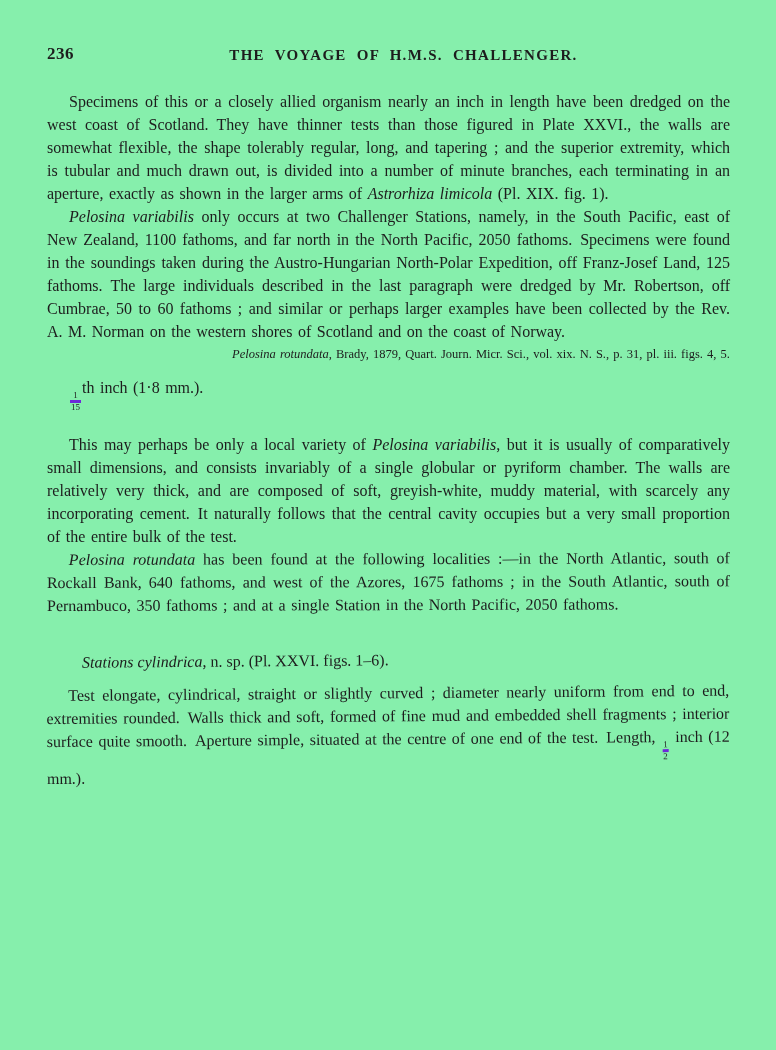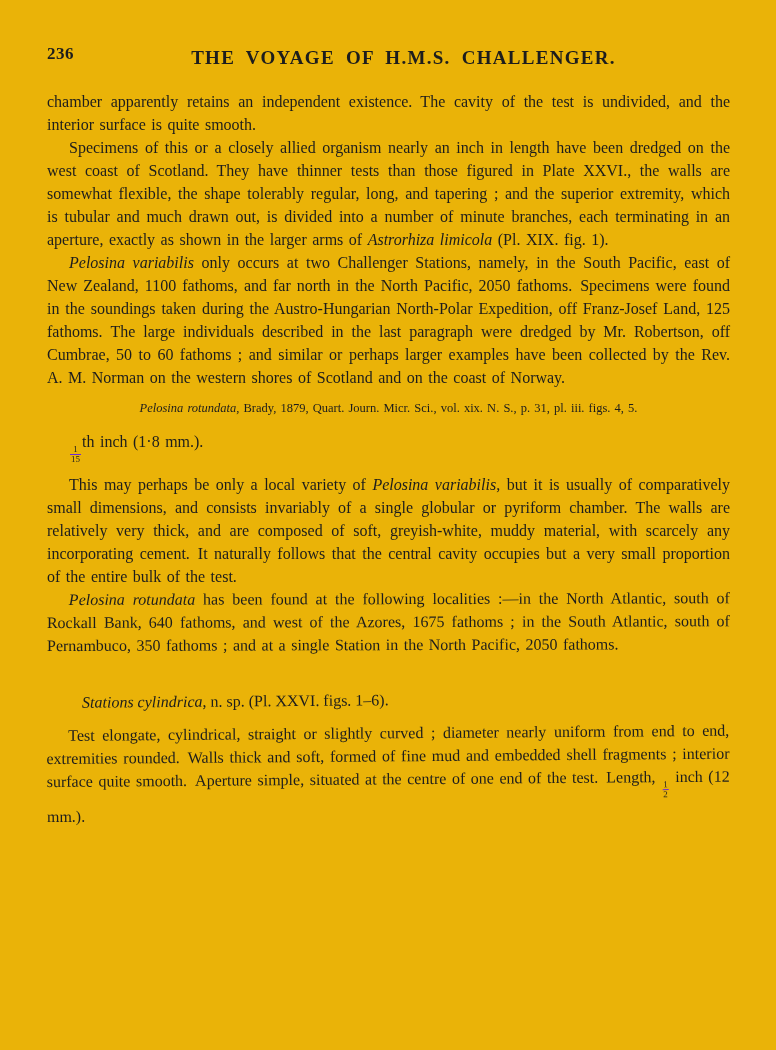--- a/index.html
+++ b/index.html
@@ -1,52 +1,51 @@
 <!DOCTYPE html>
 <html><head>
 <meta charset="utf-8">
 <style>
   html,body{margin:0;padding:0;background:#e9e9e9;}
   .page{
-    width:776px;height:1050px;background:#eab308;color:#1d1d1d;
+    width:776px;height:1050px;background:#86efac;color:#1d1d1d;
     font-family:"Liberation Serif","DejaVu Serif",serif;
     position:relative;box-sizing:border-box;
     padding:44px 46px 0 47px;overflow:hidden;
   }
   .running-head{position:relative;height:22px;margin-bottom:24px;}
   .pageno{position:absolute;left:0;top:0;font-size:17px;font-weight:bold;letter-spacing:.5px;}
   .title{position:absolute;left:30px;right:0;top:3px;text-align:center;
-    font-size:19px;font-weight:bold;letter-spacing:1.3px;word-spacing:5px;}
+    font-size:15px;font-weight:bold;letter-spacing:1.3px;word-spacing:5px;}
   .para{margin:0;font-size:16px;line-height:23px;text-align:justify;
     text-indent:22px;word-spacing:1.5px;}
   .noindent{text-indent:0;}
-  .spaced{margin-top:8px;font-family:Liberation Serif, serif;}
+  .spaced{margin-top:20px;font-family:Liberation Serif, serif;}
   .species-heading{margin:34px 0 0 36px;font-size:16px;line-height:23px;text-align:left;}
-  .citation{margin:10px 0 13px 0;font-size:12.5px;line-height:18px;text-align:center;word-spacing:1px;}
+  .citation{margin:2px 0 13px 0;font-size:12.5px;line-height:18px;text-align:right;word-spacing:1px;}
   .para-after-heading{margin-top:10px;}
   .tilt{transform:rotate(-0.45deg);transform-origin:0 100%;}
   .tilt2{transform:rotate(-0.15deg);transform-origin:0 100%;}
   .frac{display:inline-flex;flex-direction:column;align-items:center;
     font-size:9px;line-height:1.1;vertical-align:-0.5em;padding:0 1px;text-indent:0;}
-  .frac .den{border-top:1px solid #6d28d9;padding:0 1px;}
+  .frac .den{border-top:3px solid #6d28d9;padding:0 1px;}
   i{font-style:italic;}
 </style>
 </head>
 <body>
 
 <div class="page">
 
   <header class="running-head">
     <span class="pageno">236</span>
     <span class="title">THE VOYAGE OF H.M.S. CHALLENGER.</span>
   </header>
 
   <main>
 
-    <p class="para noindent"><span>chamber apparently retains an independent existence. The cavity of the test is undivided, and the interior surface is quite smooth.</span></p>
 
     <p class="para"><span>Specimens of this or a closely allied organism nearly an inch in length have been dredged on the west coast of Scotland. They have thinner tests than those figured in Plate XXVI., the walls are somewhat flexible, the shape tolerably regular, long, and tapering&nbsp;; and the superior extremity, which is tubular and much drawn out, is divided into a number of minute branches, each terminating in an aperture, exactly as shown in the larger arms of </span><i>Astrorhiza limicola</i><span> (Pl. XIX. fig. 1).</span></p>
 
     <p class="para"><i>Pelosina variabilis</i><span> only occurs at two Challenger Stations, namely, in the South Pacific, east of New Zealand, 1100 fathoms, and far north in the North Pacific, 2050 fathoms. Specimens were found in the soundings taken during the Austro-Hungarian North-Polar Expedition, off Franz-Josef Land, 125 fathoms. The large individuals described in the last paragraph were dredged by Mr. Robertson, off Cumbrae, 50 to 60 fathoms&nbsp;; and similar or perhaps larger examples have been collected by the Rev. A. M. Norman on the western shores of Scotland and on the coast of Norway.</span></p>
 
     <section>
       <p class="citation"><i>Pelosina rotundata</i><span>, Brady, 1879, Quart. Journ. Micr. Sci., vol. xix. N. S., p. 31, pl. iii. figs. 4, 5.</span></p>
       <p class="para"><span class="frac">
             <span class="num">1</span>
             <span class="den">15</span>

